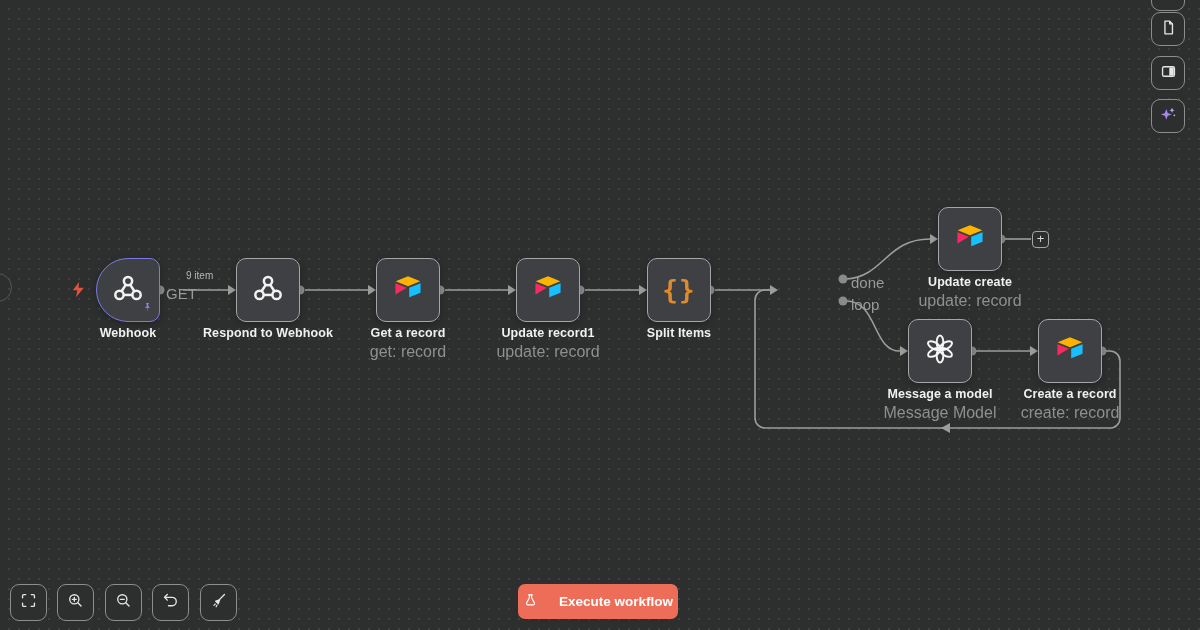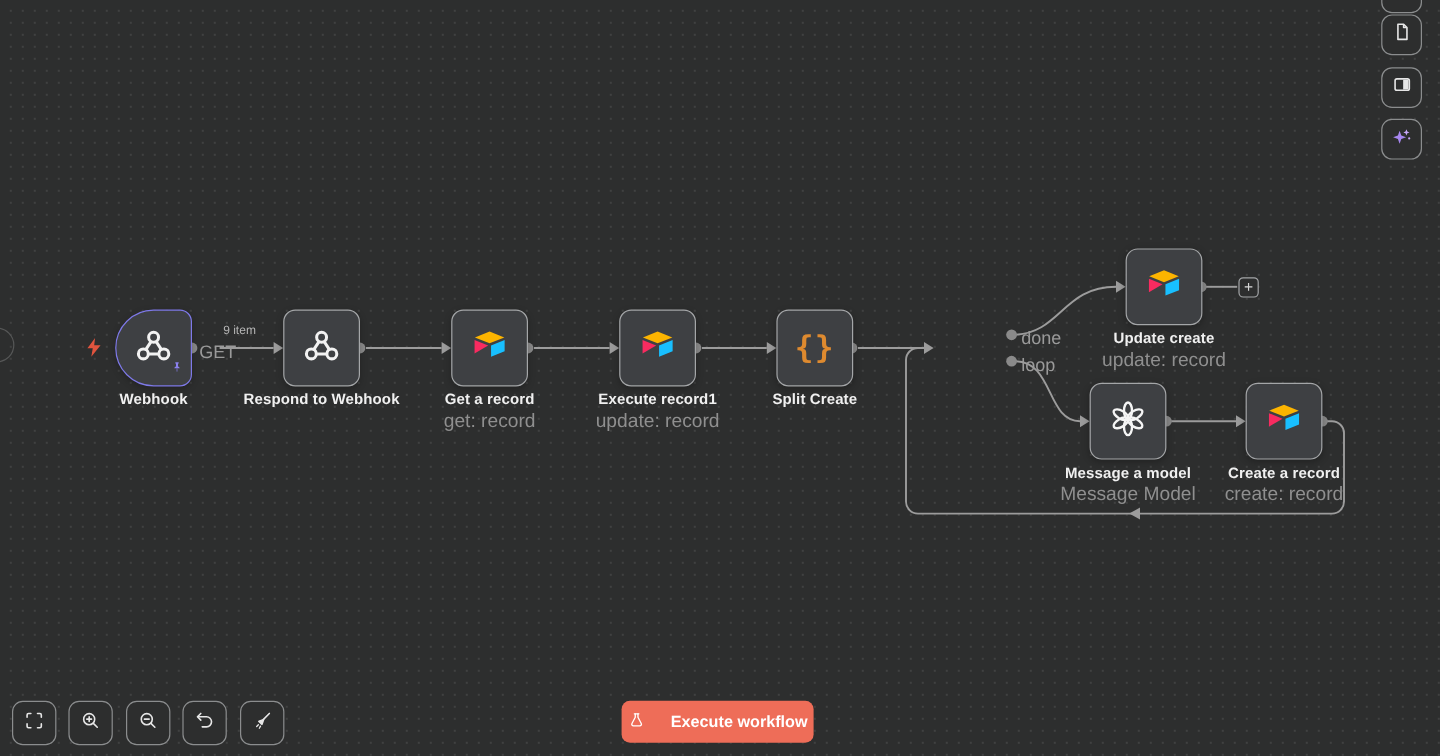--- a/index.html
+++ b/index.html
@@ -182,31 +182,31 @@
     <div class="node-box">
       <span>
         <svg width="32" height="32" viewBox="0 0 24 24">
           <path d="M12 3.2 L21.2 6.9 L12 10.6 L2.8 6.9 Z" fill="#FCB400"></path>
           <path d="M12.9 11.9 L21.4 8.5 V15.6 L12.9 19 Z" fill="#18BFFF"></path>
           <path d="M2.6 8.5 L11.1 11.9 L2.6 16.9 Z" fill="#F82B60"></path>
         </svg>
       </span>
     </div>
     <div class="node-label">
-      <div class="node-title">Execute record1</div>
+      <div class="node-title">Update record1</div>
       <div class="node-sub">update: record</div>
     </div>
   </div>
 
   <div class="node" style="left:647px; top:258px;">
     <div class="node-box">
       <span class="braces">{}</span>
     </div>
     <div class="node-label">
-      <div class="node-title">Split Create</div>
+      <div class="node-title">Split Items</div>
     </div>
   </div>
 
 
   <div class="node" style="left:938px; top:207px;">
     <div class="node-box">
       <span>
         <svg width="32" height="32" viewBox="0 0 24 24">
           <path d="M12 3.2 L21.2 6.9 L12 10.6 L2.8 6.9 Z" fill="#FCB400"></path>
           <path d="M12.9 11.9 L21.4 8.5 V15.6 L12.9 19 Z" fill="#18BFFF"></path>

